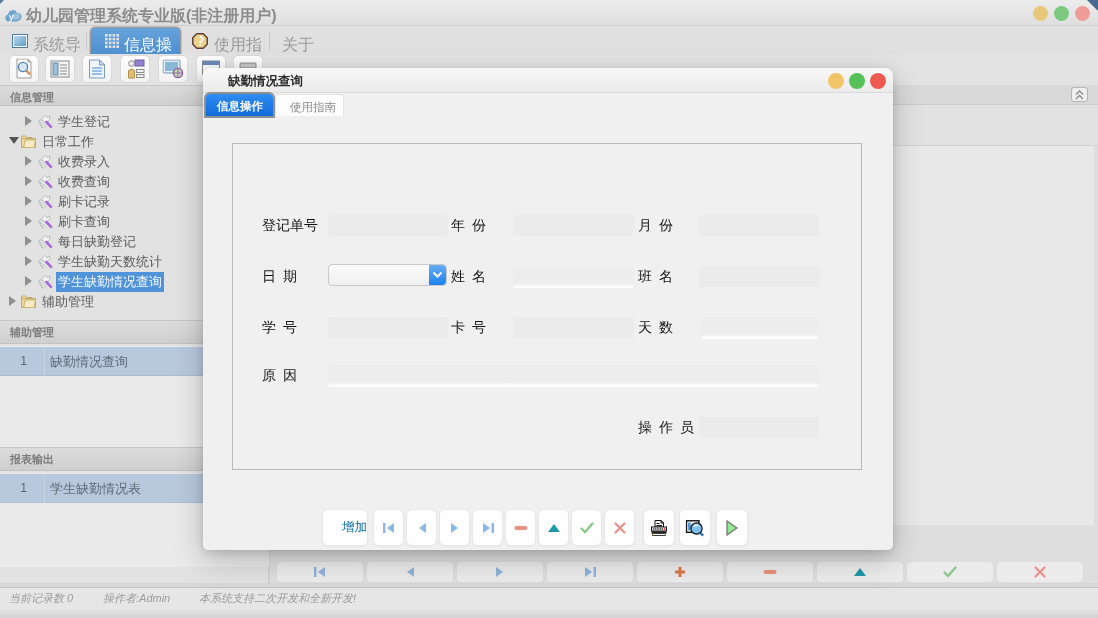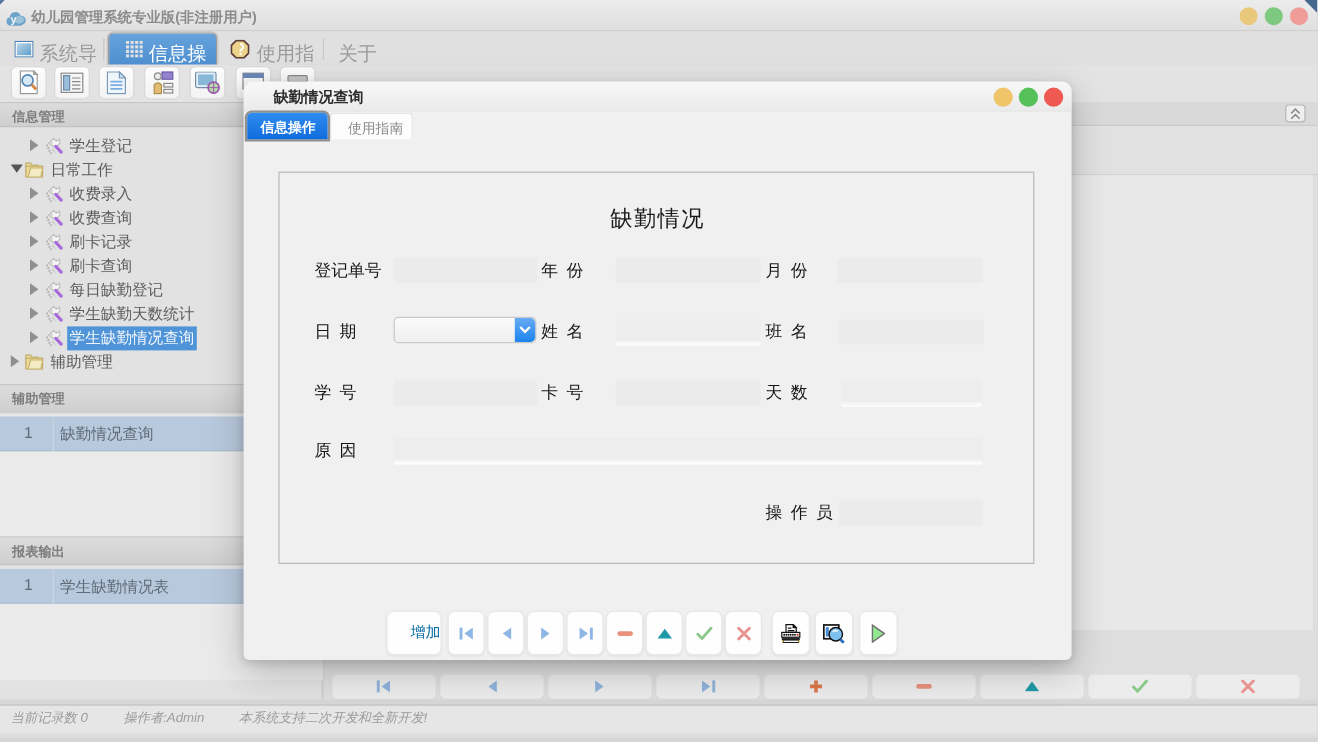--- a/index.html
+++ b/index.html
@@ -3,21 +3,21 @@
 <meta charset="utf-8">
 <style>
 * { margin:0; padding:0; box-sizing:border-box; }
 html,body { width:1098px; height:618px; overflow:hidden; }
 body { font-family:"Liberation Sans", sans-serif; background:#d7d7d7; position:relative; }
 .abs { position:absolute; }
 
 
 #titlebar { left:0; top:0; width:1098px; height:26px;
   background:linear-gradient(#ececec,#dfdfdf); border-bottom:1px solid #cfcfcf; }
-#titlebar .apptitle { left:26px; top:6px; font-size:12px; font-weight:bold; color:#8b8b8b; }
+#titlebar .apptitle { left:26px; top:6px; font-size:16px; font-weight:bold; color:#8b8b8b; }
 .light { width:15px; height:15px; border-radius:50%; top:6px; }
 #corner-tl { left:0; top:0; width:4px; height:4px; background:#5878a0;
   clip-path:polygon(0 0,100% 0,0 100%); }
 #corner-tr { left:1087px; top:0; width:11px; height:11px; background:#47688e;
   clip-path:polygon(0 0,100% 0,100% 100%); }
 
 
 #tabbar { left:0; top:26px; width:1098px; height:28px; background:#e0e0e0; }
 .ttab { top:2px; height:26px; font-size:16px; font-weight:normal; color:#9a9a9a; }
 .ttab .lbl { position:absolute; top:7px; }
@@ -483,21 +483,20 @@
   </div>
   <div class="abs" id="dtabs">
     <div class="abs" id="dtab1">
         <span>信息操作</span>
       </div>
     <div class="abs" id="dtab2">
         <span>使用指南</span>
       </div>
   </div>
   <div class="abs" id="dpanel">
-    <h1>缺勤情况</h1>
   <span class="flabel" style="left: 29px; top: 73px;">登记单号</span>
       <div class="ffield " style="left: 95px; top: 71px; width: 120px;"></div>
       <span class="flabel" style="left: 218px; top: 73px;">年 份</span>
       <div class="ffield " style="left: 280px; top: 71px; width: 121px;"></div>
       <span class="flabel" style="left: 405px; top: 73px;">月 份</span>
       <div class="ffield " style="left: 465px; top: 71px; width: 121px;"></div>
       <span class="flabel" style="left: 29px; top: 124px;">日 期</span>
       <div id="combo" style="left: 95px; top: 120px; width: 119px; height: 22px;">
         <div id="combobtn">
           <svg style="position:absolute;left:3px;top:6px" width="11" height="8" viewBox="0 0 11 8">

